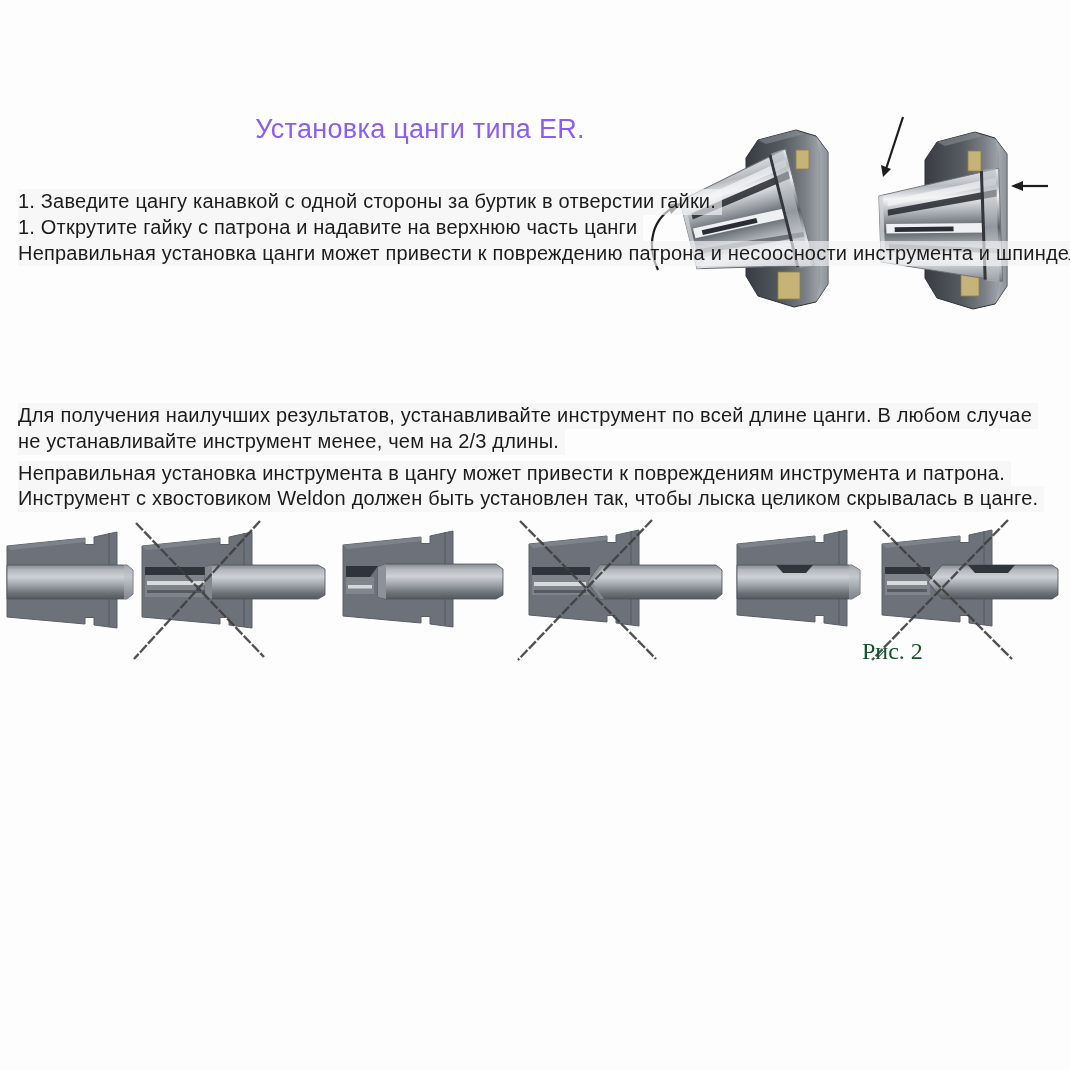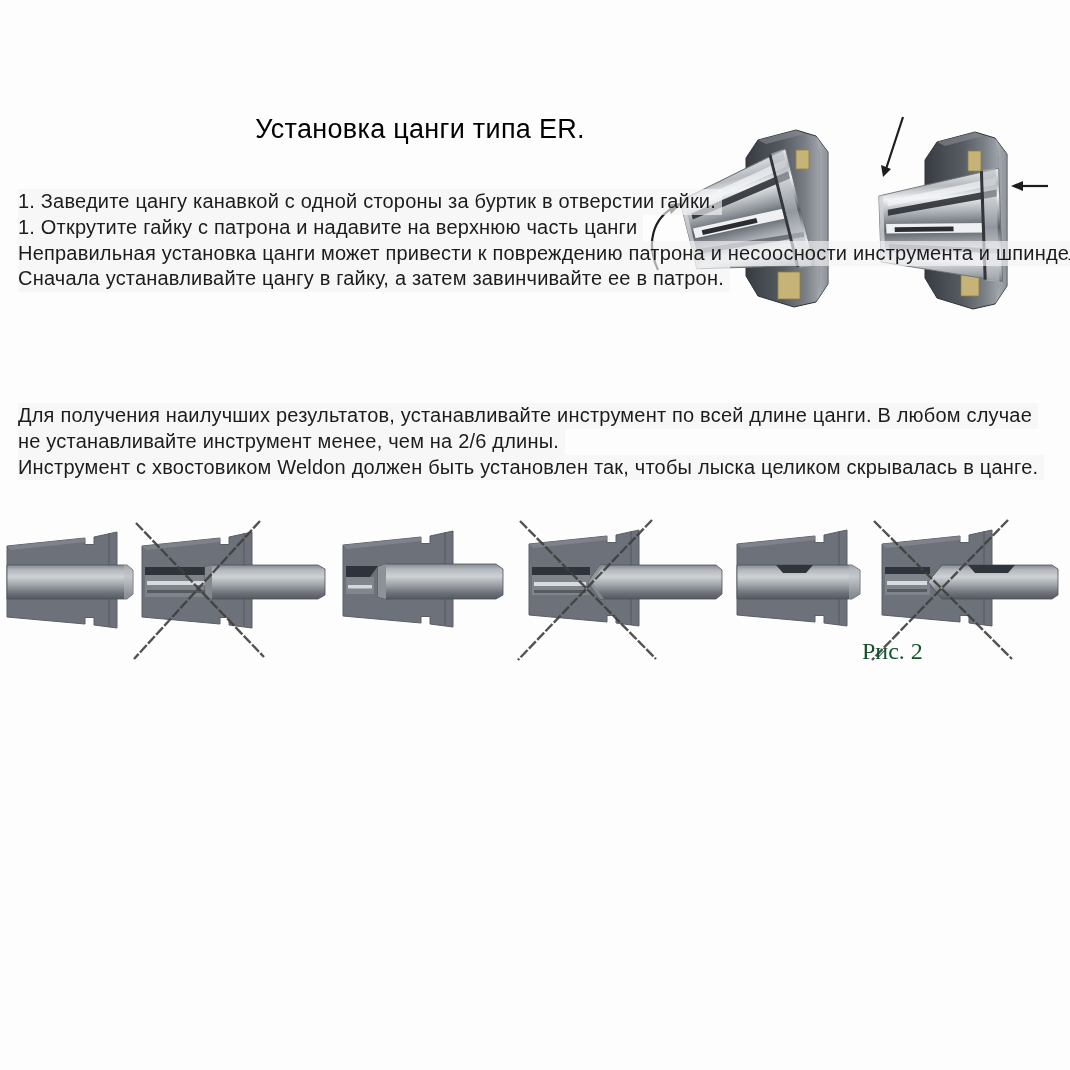--- a/index.html
+++ b/index.html
@@ -4,21 +4,21 @@
 <style>
   html,body{margin:0;padding:0;}
   body{
     width:1070px;height:1070px;position:relative;overflow:hidden;
     background:var(--page-bg,#fdfdfd);
     color:var(--text,#1c1c1c);
     font-family:"Liberation Sans",sans-serif;
   }
   .title{
     position:absolute;left:0;top:114px;width:840px;text-align:center;
-    font-size:27px;letter-spacing:.3px;font-weight:500;color:#000000;
+    font-size:27px;letter-spacing:.3px;font-weight:500;color:#8b5cf6;
   }
   .tblock{position:absolute;left:18px;font-size:20px;line-height:25.8px;white-space:nowrap;letter-spacing:.2px;}
   #block1{top:189px;}
   #block2{top:403px;}
   .tline{background:rgba(244,244,246,.65);width:-moz-fit-content;width:fit-content;padding-right:6px;text-align:center;}
   .bold{font-weight:bold;}
   .gap-top{margin-top:6px;}
   .fig-caption{
     position:absolute;left:862px;top:638px;
     font-family:"Liberation Serif",serif;font-size:24px;color:#14532d;
@@ -102,26 +102,26 @@
       <path class="arrow-stroke" d="M418,88 L390,88"></path>
       <path class="arrow-head" d="M381,88 L393,83 L393,93 Z"></path>
     </g>
   </g>
 </svg>
 
 <div class="tblock" id="block1">
   <div class="tline">1. Заведите цангу канавкой с одной стороны за буртик в отверстии гайки.</div>
   <div class="tline">1. Открутите гайку с патрона и надавите на верхнюю часть цанги</div>
   <div class="tline">Неправильная установка цанги может привести к повреждению патрона и несоосности инструмента и шпинделя.</div>
-  <div class="tline">Сначала устанавливайте цангу в гайку, а затем завинчивайте ее в патрон.</div>
 </div>
 
 <div class="tblock" id="block2">
   <div class="tline">Для получения наилучших результатов, устанавливайте инструмент по всей длине цанги. В любом случае</div>
-  <div class="tline">не устанавливайте инструмент менее, чем на 2/6 длины.</div>
+  <div class="tline">не устанавливайте инструмент менее, чем на 2/3 длины.</div>
+  <div class="tline gap-top">Неправильная установка инструмента в цангу может привести к повреждениям инструмента и патрона.</div>
   <div class="tline">Инструмент с хвостовиком Weldon должен быть установлен так, чтобы лыска целиком скрывалась в цанге.</div>
 </div>
 
 <svg id="bottom-row" width="1070" height="155" viewBox="0 0 1070 155">
   <defs>
     <linearGradient id="rodGrad" x1="0" y1="0" x2="0" y2="1">
       <stop offset="0" stop-color="#858a91"></stop>
       <stop offset=".15" stop-color="#b4b8bd"></stop>
       <stop offset=".35" stop-color="#ced2d5"></stop>
       <stop offset=".6" stop-color="#9da2a8"></stop>

